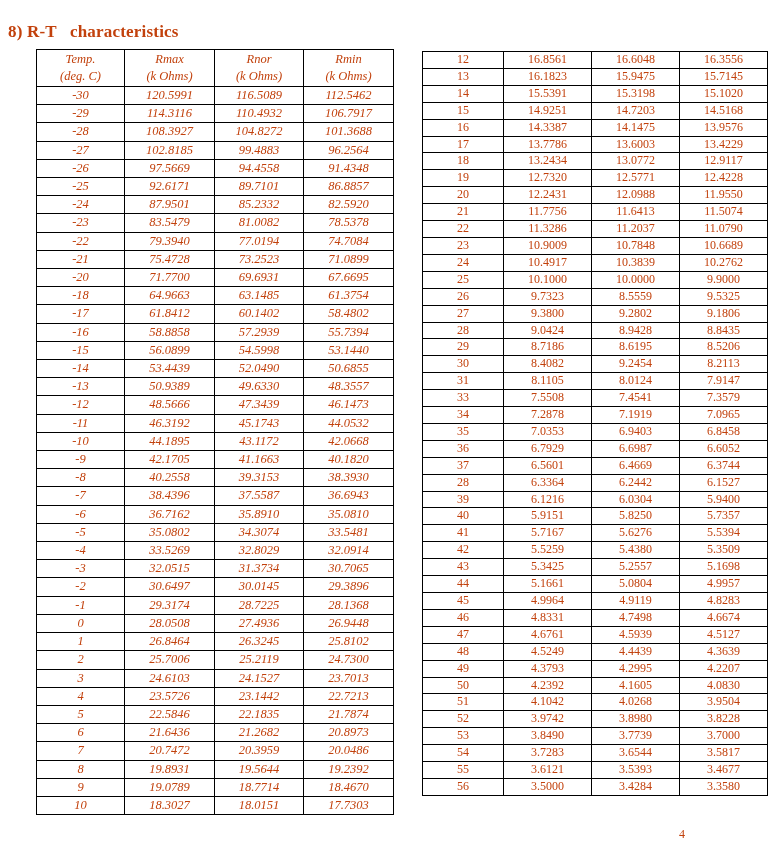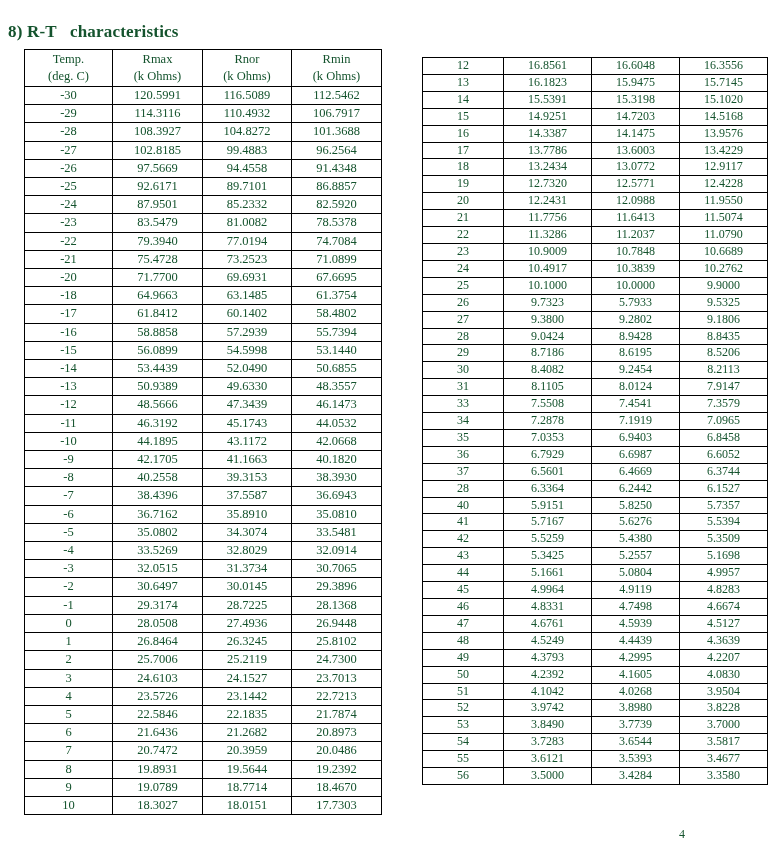--- a/index.html
+++ b/index.html
@@ -1,20 +1,20 @@
 <!DOCTYPE html>
 <html><head>
 <meta charset="utf-8">
 <style>
   html,body{margin:0;padding:0;background:#ffffff;}
   .page{
     position:relative;
     width:780px;height:860px;
     background:#ffffff;
-    color:#14532d;
+    color:#c2410c;
     font-family:"Liberation Serif","DejaVu Serif",serif;
     overflow:hidden;
   }
   .title{
     position:absolute;
     left:8px;top:22px;
     margin:0;
     font-size:17px;
     font-weight:bold;
     white-space:pre;
@@ -27,22 +27,22 @@
     background:#ffffff;
   }
   table.rt td, table.rt th{
     border:1px solid #000000;
     text-align:center;
     vertical-align:middle;
     padding:0;
     font-weight:normal;
     overflow:hidden;
   }
-  .left-table{left:24px;top:49px;width:357px;}
-  .right-table{left:422px;top:51px;width:345px;margin-top:6px;}
+  .left-table{left:36px;top:49px;width:357px;font-style:italic;}
+  .right-table{left:422px;top:51px;width:345px;}
   .left-table th{
     font-size:12.5px;
     line-height:1.38;
     height:36px;
   }
   .left-table td{
     font-size:12.5px;
     height:17.2px;
     line-height:17.2px;
   }
@@ -424,21 +424,21 @@
         </tr>
         <tr>
           <td>25</td>
           <td>10.1000</td>
           <td>10.0000</td>
           <td>9.9000</td>
         </tr>
         <tr>
           <td>26</td>
           <td>9.7323</td>
-          <td>5.7933</td>
+          <td>8.5559</td>
           <td>9.5325</td>
         </tr>
         <tr>
           <td>27</td>
           <td>9.3800</td>
           <td>9.2802</td>
           <td>9.1806</td>
         </tr>
         <tr>
           <td>28</td>
@@ -492,20 +492,26 @@
           <td>37</td>
           <td>6.5601</td>
           <td>6.4669</td>
           <td>6.3744</td>
         </tr>
         <tr>
           <td>28</td>
           <td>6.3364</td>
           <td>6.2442</td>
           <td>6.1527</td>
+        </tr>
+        <tr>
+          <td>39</td>
+          <td>6.1216</td>
+          <td>6.0304</td>
+          <td>5.9400</td>
         </tr>
         <tr>
           <td>40</td>
           <td>5.9151</td>
           <td>5.8250</td>
           <td>5.7357</td>
         </tr>
         <tr>
           <td>41</td>
           <td>5.7167</td>

